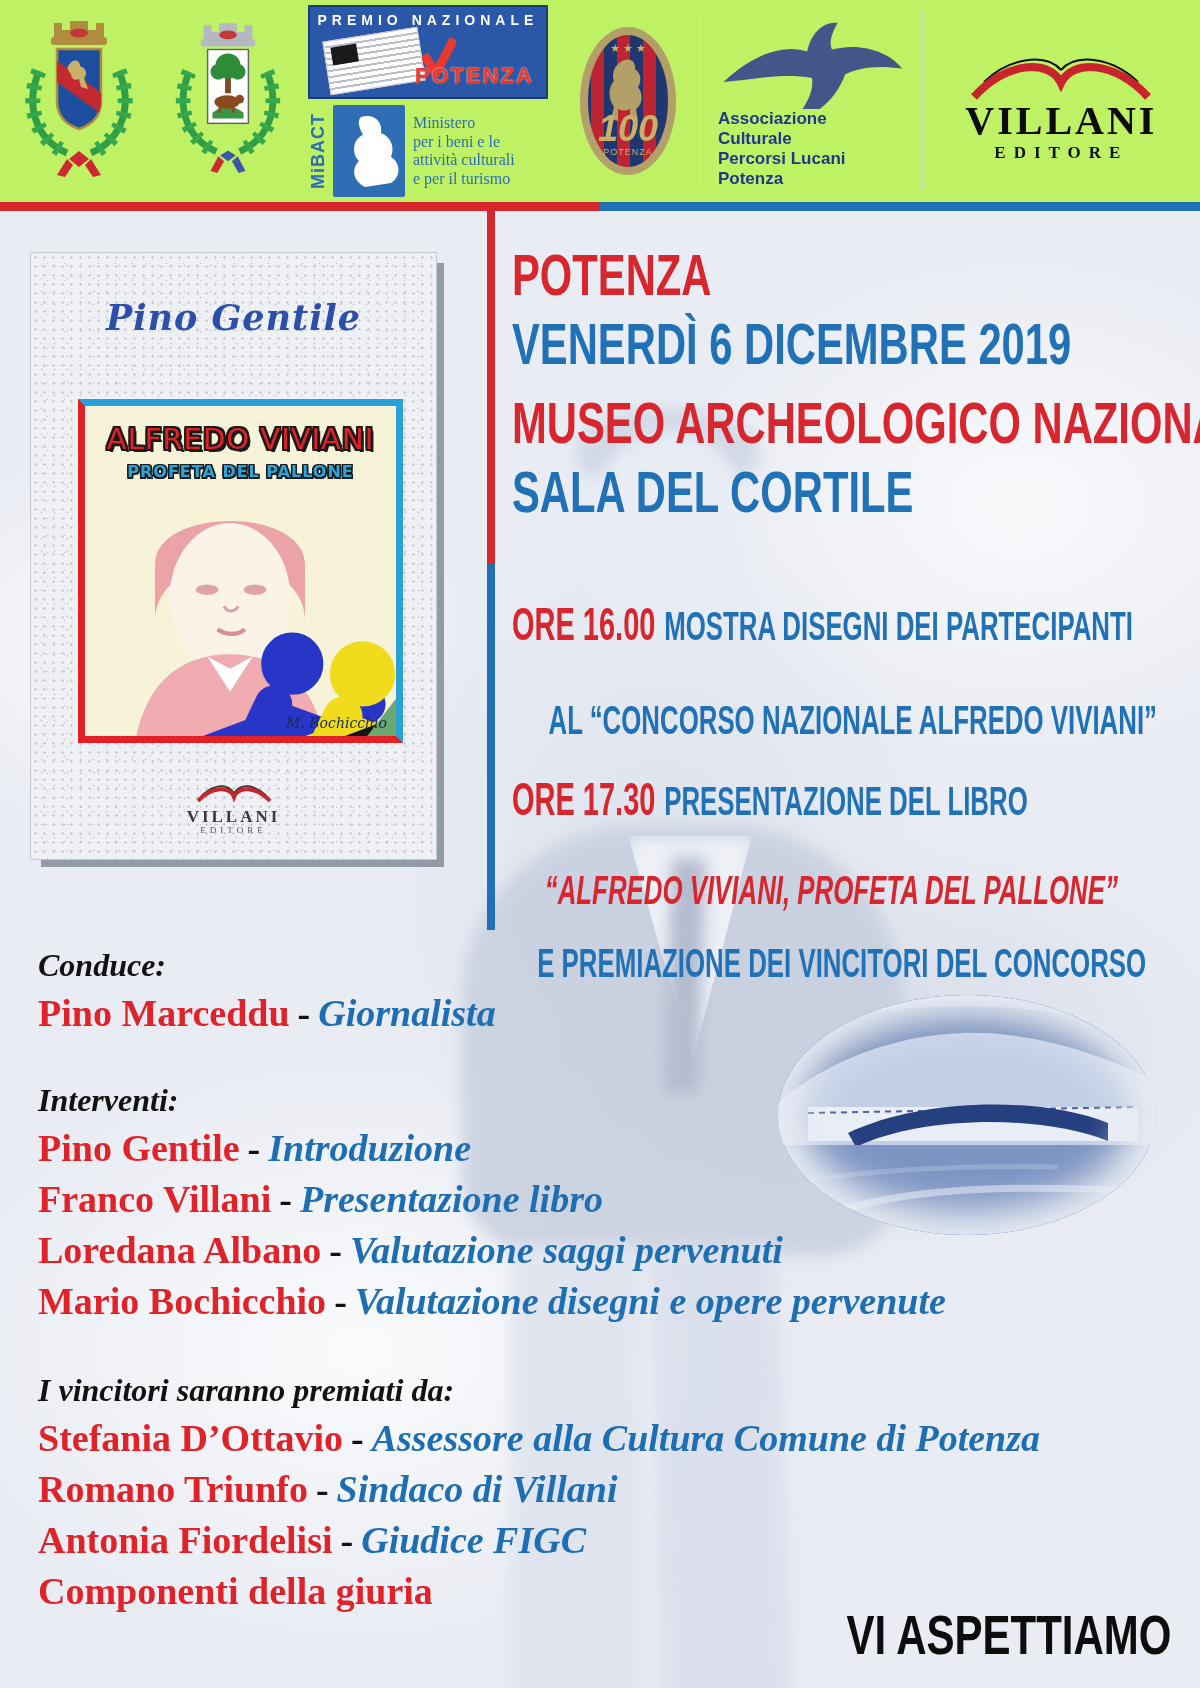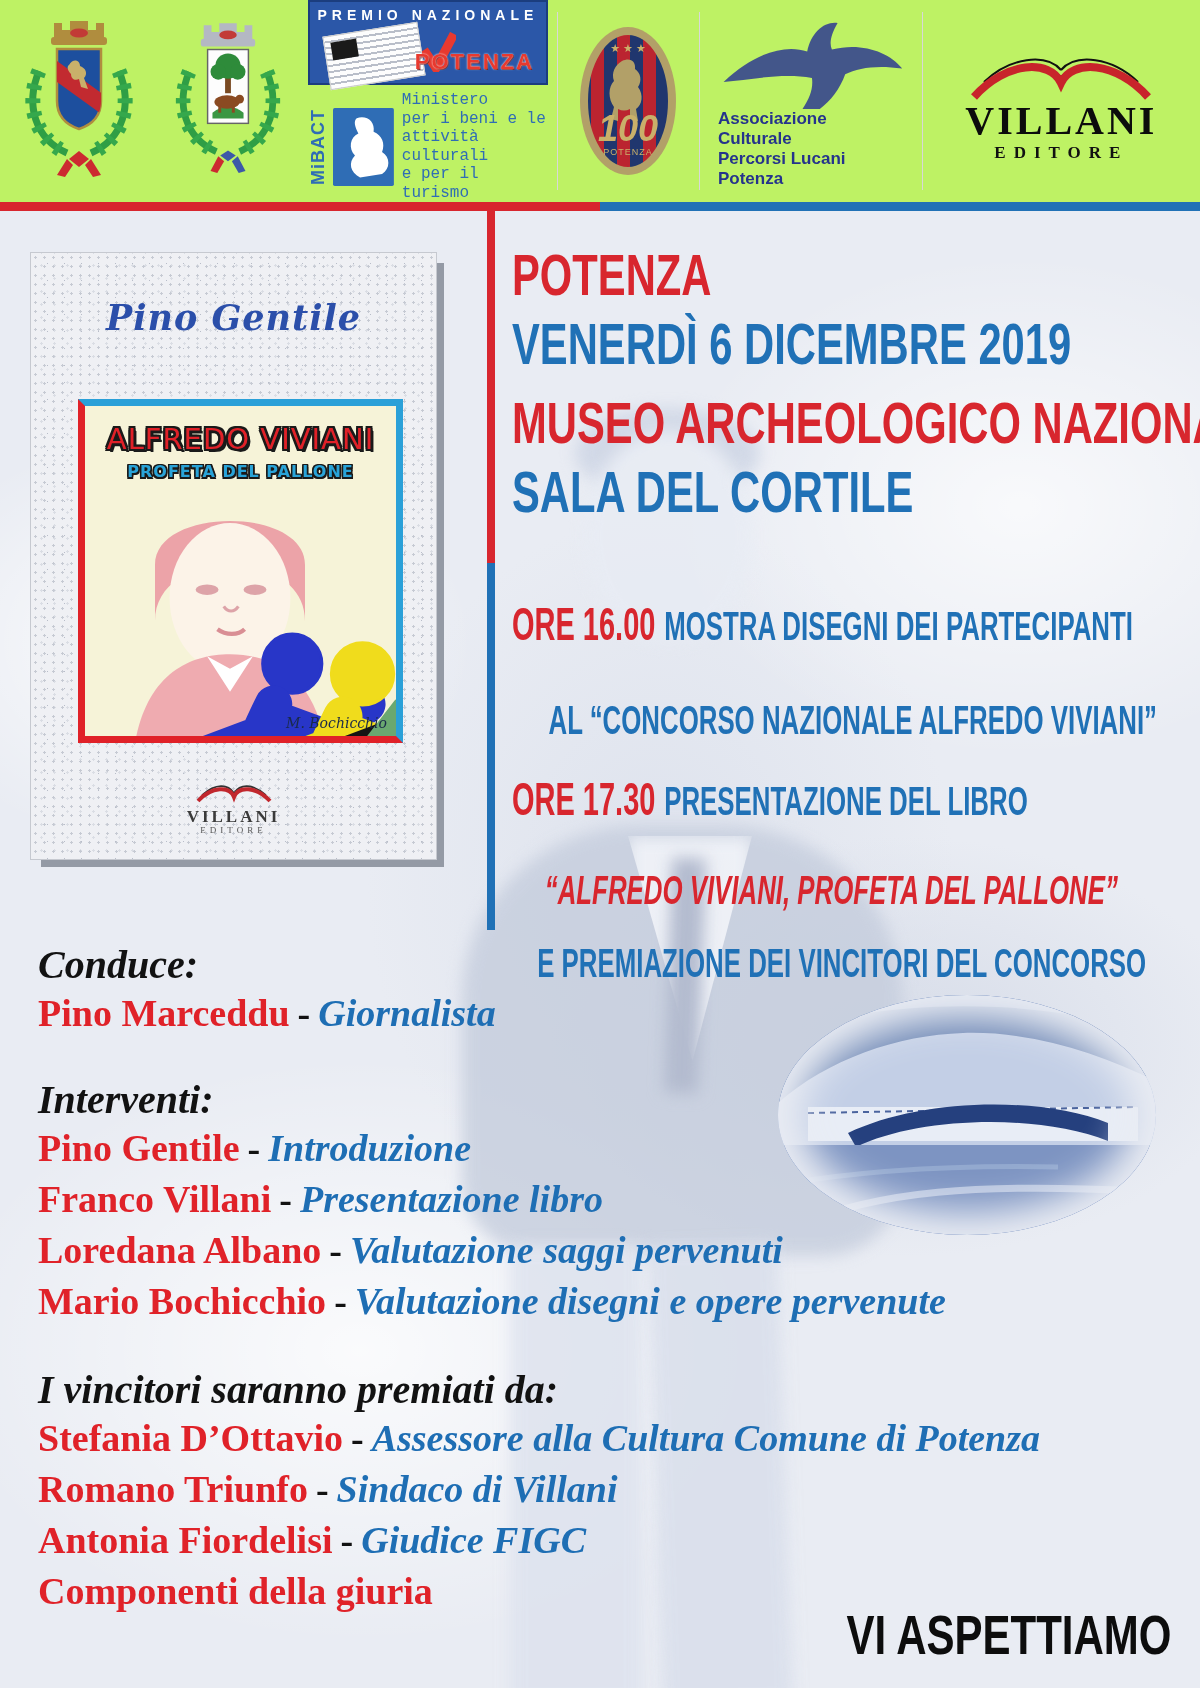--- a/index.html
+++ b/index.html
@@ -33,21 +33,21 @@
   .premio-title{display:block;text-align:center;color:#fff;font-weight:700;font-size:14px;letter-spacing:5px;margin-top:5px;}
   .np{position:absolute;left:16px;top:27px;width:94px;height:52px;background:#fdfdfd;transform:rotate(-9deg);
       background-image:repeating-linear-gradient(#fdfdfd 0 4px,#b9bec9 4px 6px);border:1px solid #ccc;}
   .np-photo{position:absolute;left:6px;top:6px;width:26px;height:18px;background:#1a1a1a;}
   .premio-v{position:absolute;left:112px;top:30px;}
   .premio-name{position:absolute;right:12px;bottom:8px;color:#e8392f;font-weight:700;font-size:22px;letter-spacing:2px;
                text-shadow:0 0 2px #fff,1px 1px 0 #7e1410;}
   .mibact-row{display:flex;align-items:center;margin-top:6px;width:240px;}
   .mibact-vert{writing-mode:vertical-rl;transform:rotate(180deg);font-weight:700;color:#2f6db5;
                font-size:18px;letter-spacing:1px;height:92px;text-align:center;}
-  .mibact-text{margin-left:8px;color:#2f6db5;font-size:16px;line-height:18.5px;font-family:Liberation Mono, monospace;}
+  .mibact-text{margin-left:8px;color:#2f6db5;font-size:16px;line-height:18.5px;font-family:Liberation Serif, serif;}
   
   .assoc-text{color:#25348c;font-weight:700;font-size:17px;line-height:20px;text-align:left;width:186px;}
   
   .villani-name{font-family:"Liberation Serif",serif;font-weight:700;font-size:40px;letter-spacing:3px;color:#0c0c0c;line-height:40px;}
   .villani-role{font-family:"Liberation Serif",serif;font-weight:700;font-size:17px;letter-spacing:8px;color:#111;margin-top:2px;}
   
   .div-red{position:absolute;top:202px;left:0;width:600px;height:9px;background:#d8262e;z-index:5;}
   .div-blue{position:absolute;top:202px;left:600px;width:600px;height:9px;background:#2071b6;z-index:5;}
   .vline-red{position:absolute;left:487px;top:211px;width:8px;height:352px;background:#d8262e;z-index:5;}
   .vline-blue{position:absolute;left:487px;top:563px;width:8px;height:367px;background:#2071b6;z-index:5;}
@@ -91,21 +91,21 @@
   .s-time{font-size:46px;color:#d8262e;margin-right:14px;}
   .s-text{font-size:41px;color:#2071b6;}
   .s-red-it{font-size:41px;color:#d8262e;font-style:italic;}
   .ind1{padding-left:58px;margin-top:33px;}
   .l3{margin-top:18px;}
   .ind2{padding-left:52px;margin-top:28px;}
   .ind3{padding-left:40px;margin-top:12px;}
   
   .people{position:absolute;left:38px;top:942px;width:1160px;z-index:5;
           font-family:"Liberation Serif",serif;font-weight:700;}
-  .p-label{font-style:italic;color:#121212;font-size:40px;line-height:46px;white-space:nowrap;}
+  .p-label{font-style:italic;color:#121212;font-size:32px;line-height:46px;white-space:nowrap;}
   .p-row{font-size:38px;line-height:51px;white-space:nowrap;}
   .p-name{color:#e02229;}
   .p-dash{color:#121212;margin:0 8px;}
   .p-role{color:#1e6eb4;font-style:italic;}
   .p-footer{color:#e02229;font-size:38px;line-height:51px;}
   .mt-conduce{margin-top:0;}
   .mt-interv{margin-top:38px;}
   .mt-premi{margin-top:40px;}
   
   .stadium{position:absolute;left:778px;top:995px;width:378px;height:240px;border-radius:50%;

